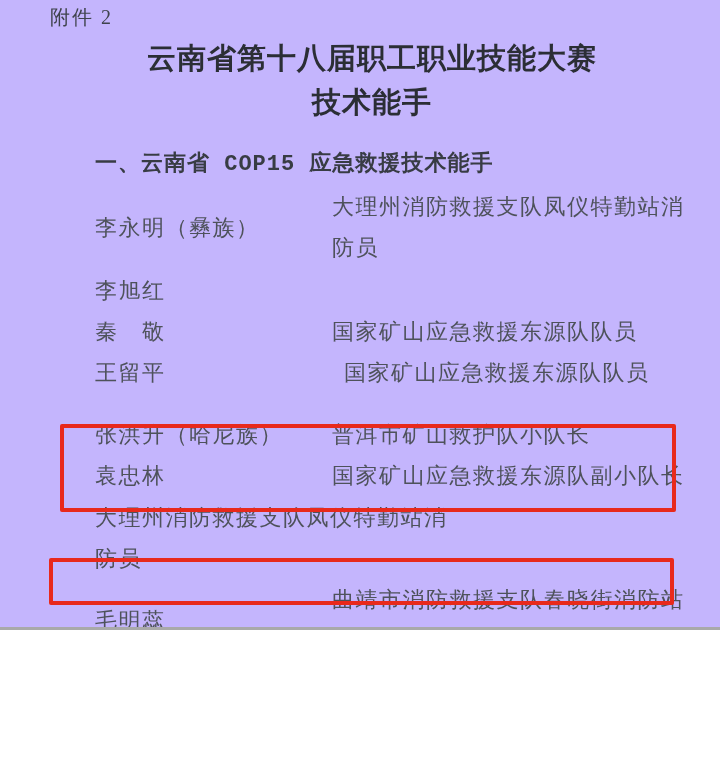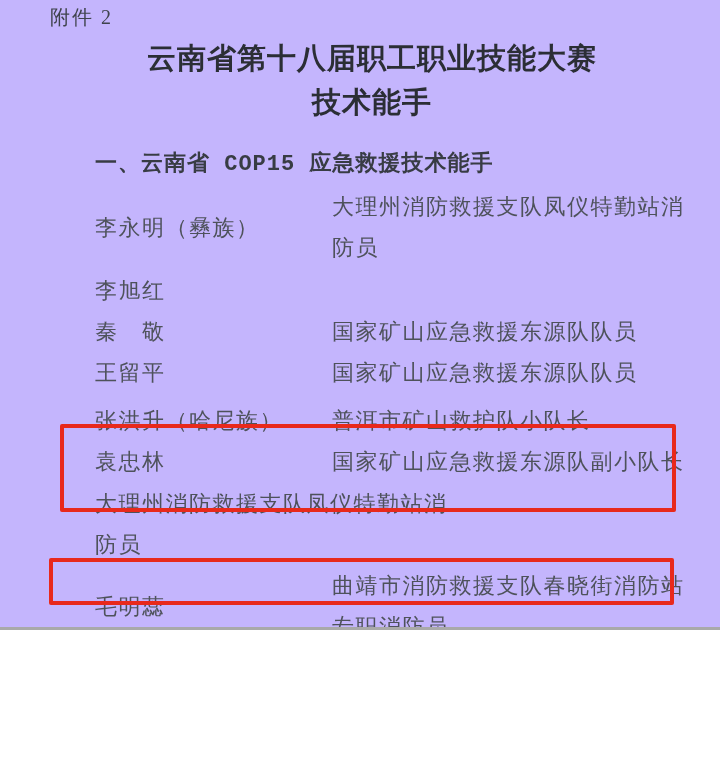--- a/index.html
+++ b/index.html
@@ -54,21 +54,21 @@
     top: 186px;
     width: 610px;
     font-size: 22px;
     line-height: 41px;
     letter-spacing: 1.5px;
     color: #4e525b;
   }
 
   .entry { display: flex; align-items: center; }
   .entry:nth-child(1) { margin-bottom: 2px; }
-  .entry:nth-child(5) { margin-bottom: 7px; }
+  .entry:nth-child(5) { margin-bottom: 21px; gap: 12px; }
   .entry:nth-child(7) { margin-bottom: 1px; }
 
   .entry .name {
     width: 237px;
     flex: none;
     white-space: pre;
   }
   .entry .unit {
     width: 358px;
     word-break: break-all;

